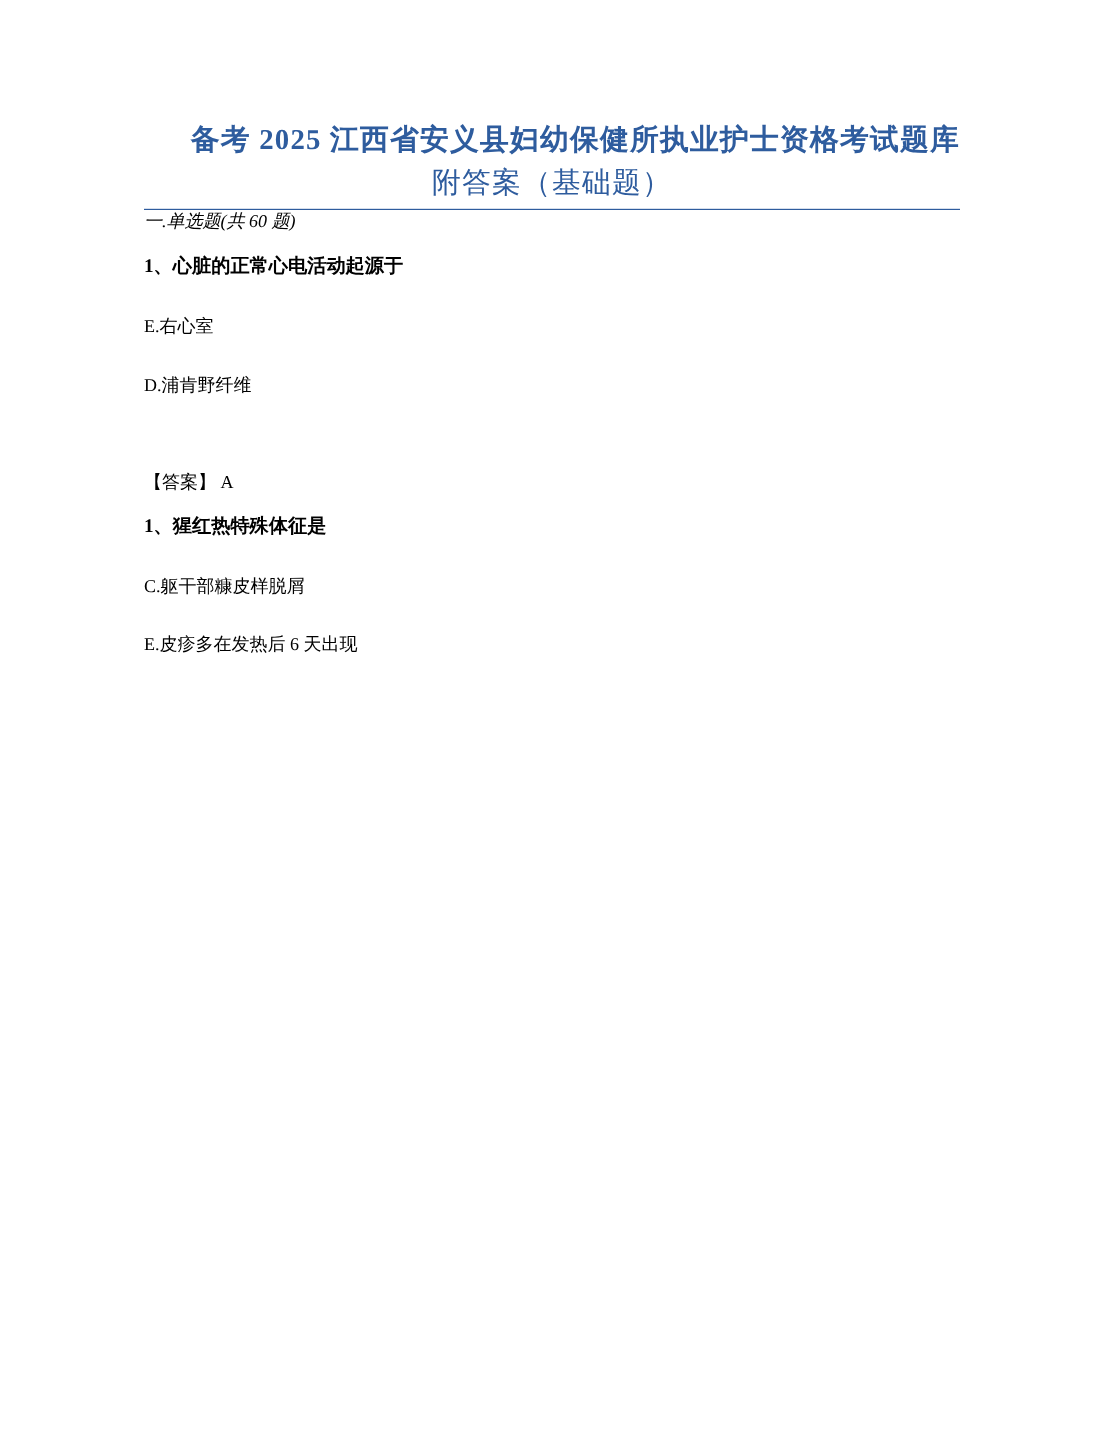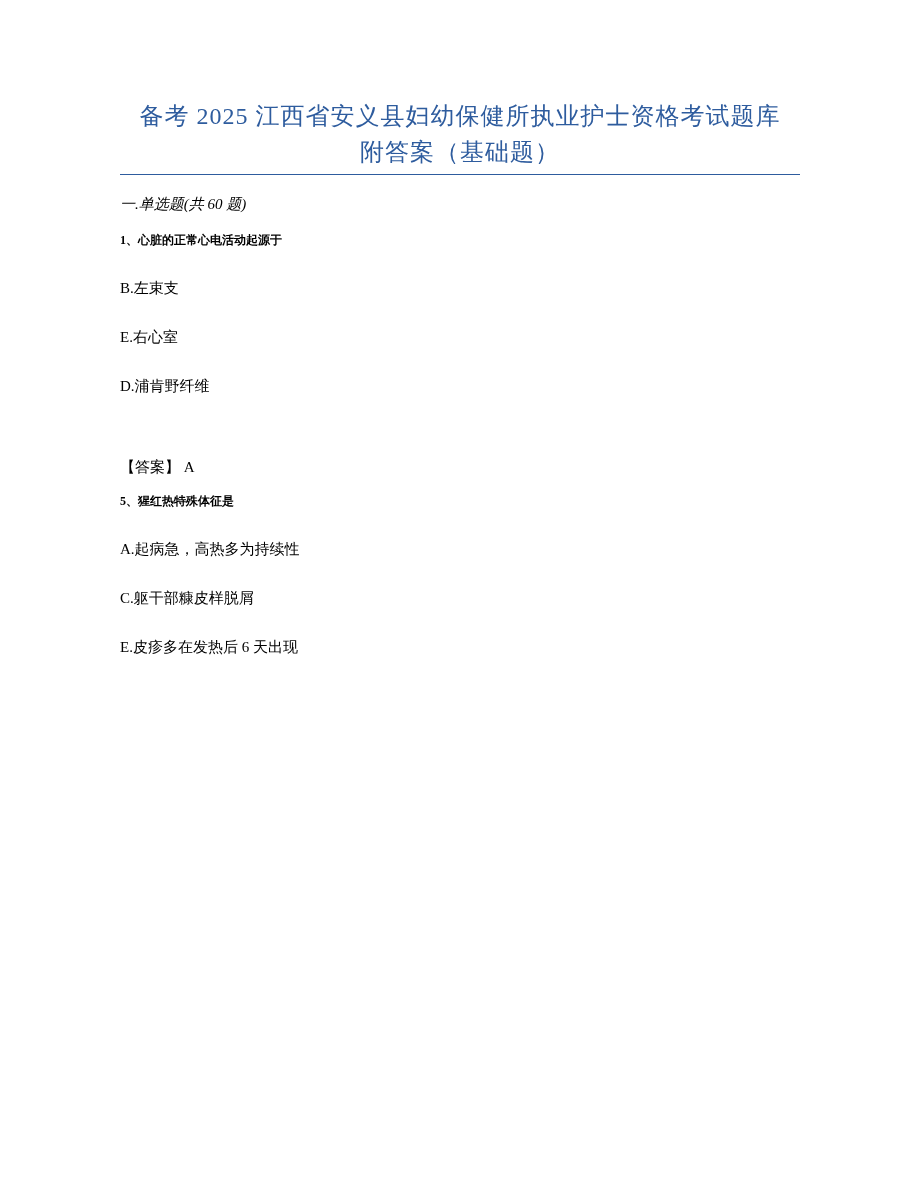--- a/index.html
+++ b/index.html
@@ -11,48 +11,47 @@
       width: 920px;
       height: 1191px;
       background: #ffffff;
       font-family: "SimSun", "宋体", serif;
       color: #000000;
       padding: 100px 120px 50px 120px;
     }
     .title-line1 {
       color: #2e5c9e;
       font-size: 24px;
-      text-align: center;
+      text-align: right;
       font-family: "SimSun", "宋体", serif;
-      font-weight: normal;
+      font-weight: bold;
       letter-spacing: 1px;
     }
     .title-line2 {
       color: #2e5c9e;
       font-size: 24px;
       text-align: center;
       font-family: "SimSun", "宋体", serif;
       font-weight: normal;
       letter-spacing: 1px;
       margin-top: 4px;
       padding-bottom: 6px;
     }
     .title-underline {
       border-bottom: 1px solid #2e5c9e;
-      margin-bottom: 20px;
     }
     .section-header {
       font-size: 15px;
       color: #000000;
       margin-bottom: 18px;
       font-family: "SimSun", "宋体", serif;
       font-style: italic;
     }
     .question-text {
-      font-size: 12px;
+      font-size: 16px;
       color: #000000;
       margin-bottom: 30px;
       font-family: "SimSun", "宋体", serif;
       font-weight: bold;
     }
     .option-text {
       font-size: 15px;
       color: #000000;
       margin-bottom: 30px;
       font-family: "Times New Roman", "SimSun", serif;
@@ -73,26 +72,24 @@
 </head>
 <body>
 
 <div class="title-line1">备考 2025 江西省安义县妇幼保健所执业护士资格考试题库</div>
 <div class="title-line2 title-underline">附答案（基础题）</div>
 
 <div class="section-header">一.单选题(共 60 题)</div>
 
 <div>
   <div class="question-text">1、心脏的正常心电活动起源于</div>
-  <div class="option-text">B.左束支</div>
   <div class="option-text">E.右心室</div>
   <div class="option-text">D.浦肯野纤维</div>
   <div class="answer-block">
     <div class="answer-text">【答案】 A</div>
   </div>
 </div>
 
 <div class="q2-block">
-  <div class="question-text">5、猩红热特殊体征是</div>
-  <div class="option-text">A.起病急，高热多为持续性</div>
+  <div class="question-text">1、猩红热特殊体征是</div>
   <div class="option-text">C.躯干部糠皮样脱屑</div>
   <div class="option-text">E.皮疹多在发热后 6 天出现</div>
 </div>
 
 </body></html>

